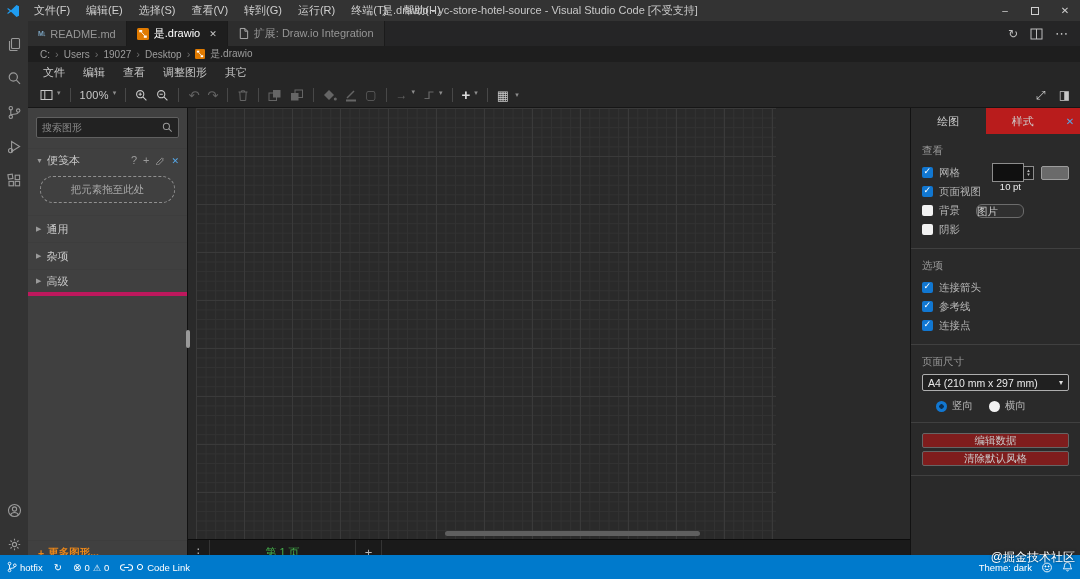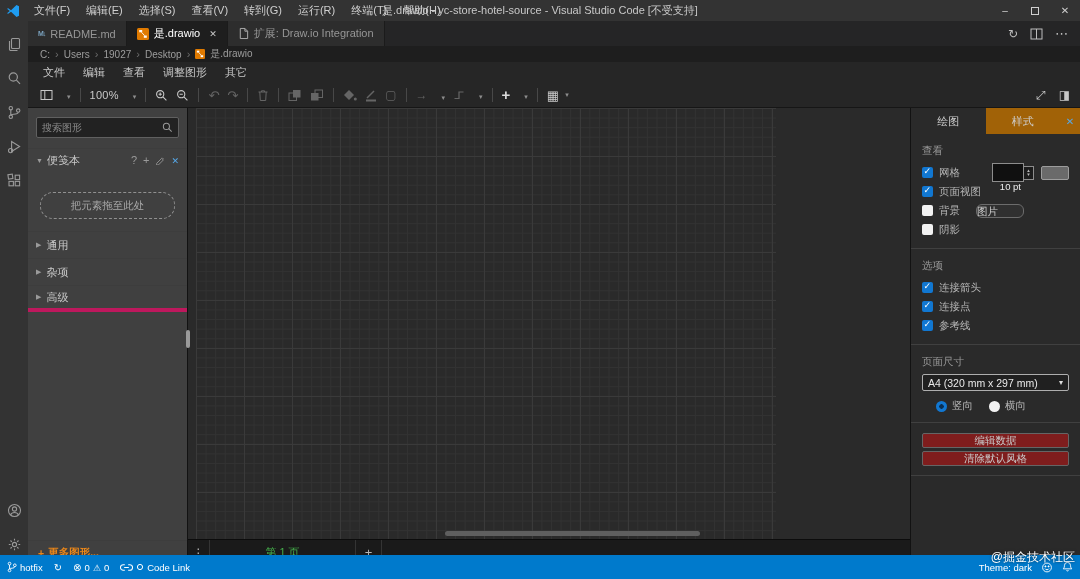--- a/index.html
+++ b/index.html
@@ -40,21 +40,21 @@
 
 
 .breadcrumb{height:16px;background:#1e1e1e;display:flex;align-items:center;padding:0 12px;color:#9d9d9d;font-size:10px;gap:5px;white-space:nowrap}
 .i-chev{color:#6d6d6d}.i-chev::after{content:"›";font-size:11px}
 
 
 .dio{flex:1;display:flex;flex-direction:column;background:#2a2a2a}
 .dio-menubar{height:21px;background:#262626;display:flex;align-items:center;padding:0 6px}
 .dm-item{padding:0 9px;font-size:11px;color:#c8c8c8;line-height:21px}
 .dio-toolbar{height:25px;background:#262626;border-bottom:1px solid #161616;display:flex;align-items:center;padding:0 8px;font-size:11px}
-.ti{display:flex;align-items:flex-end;gap:12px;margin:0 4px;color:#c8c8c8}
+.ti{display:flex;align-items:flex-start;gap:2px;margin:0 4px;color:#c8c8c8}
 .ti.off{color:#646464}
 .ti.off svg{opacity:.55}
 .caret{font-size:7px;color:#8d8d8d;margin-left:2px}
 .caret::after{content:"▾"}
 .sep{width:1px;height:14px;background:#484848;margin:0 5px}
 .zoom-label{letter-spacing:.3px}
 .i-undo::after{content:"↶";font-size:13px}
 .i-redo::after{content:"↷";font-size:13px}
 .i-arrow::after{content:"→";font-size:12px}
 .i-shadowsq::after{content:"▢";font-size:12px}
@@ -72,21 +72,21 @@
 .search-wrap{margin:9px 8px 10px;height:21px;border:1px solid #606060;border-radius:2px;background:#222;display:flex;align-items:center;padding:0 5px;gap:4px}
 .search-input{flex:1;min-width:0;background:transparent;border:none;outline:none;color:#ccc;font-size:10px;font-family:inherit}
 .search-input::placeholder{color:#8b8b8b}
 .scratch-head{display:flex;align-items:center;height:23px;padding:0 8px;border-top:1px solid #3d3d3d;color:#c8c8c8;font-size:11px;gap:4px}
 .i-caret-down{font-size:7px;color:#9a9a9a}.i-caret-down::after{content:"▼"}
 .i-caret-right{font-size:7px;color:#9a9a9a}.i-caret-right::after{content:"▶"}
 .scratch-tools{margin-left:auto;display:flex;gap:6px;align-items:center;color:#9a9a9a}
 .i-help::after{content:"?"}
 .i-plus::after{content:"+"}
 .i-close-blue{color:#56a8e8}.i-close-blue::after{content:"✕";font-size:9px}
-.drop{margin:21px 12px 12px;height:27px;border:1px dashed #909090;border-radius:13px;display:flex;align-items:center;justify-content:center;color:#a9a9a9;font-size:10.5px}
+.drop{margin:5px 12px 12px;height:27px;border:1px dashed #909090;border-radius:13px;display:flex;align-items:center;justify-content:center;color:#a9a9a9;font-size:10.5px}
 .sec{height:27px;display:flex;align-items:center;gap:5px;padding:0 8px;border-top:1px solid #3d3d3d;color:#c8c8c8}
 .sec.last{border-bottom:4px solid #be185d}
 .more{margin-top:auto;border-top:1px solid #3d3d3d;height:25px;display:flex;align-items:center;gap:4px;padding:0 10px;color:#e8861a;font-size:10.5px;font-weight:bold}
 
 
 .center{flex:1;display:flex;flex-direction:column;position:relative;min-width:0}
 .canvas{flex:1;position:relative;background:#2a2a2a;overflow:hidden}
 .grid{position:absolute;left:8px;top:0;width:580px;height:100%;
 background-image:
  linear-gradient(to right,#3a3a3a 1px,transparent 1px),
@@ -98,21 +98,21 @@
 .grip{position:absolute;left:-2px;top:222px;width:4px;height:18px;background:#9a9a9a;border-radius:2px;z-index:5}
 .pagebar{height:26px;background:#1a1a1a;border-top:1px solid #0c0c0c;display:flex;align-items:stretch}
 .pb-dots{width:22px;border-right:1px solid #343434;display:flex;align-items:center;justify-content:center;color:#b8b8b8}
 .i-dots::after{content:"⋮";font-size:12px}
 .pb-tab{width:146px;border-right:1px solid #343434;display:flex;align-items:center;justify-content:center;color:#45ae4b;font-size:11px;position:relative}
 .pb-tab::after{content:"";position:absolute;left:0;right:0;bottom:0;height:3px;background:#ed8600}
 .pb-plus{width:26px;border-right:1px solid #343434;display:flex;align-items:center;justify-content:center;color:#b8b8b8;font-size:13px}
 
 
 .fpanel{width:170px;background:#2a2a2a;border-left:1px solid #121212;display:flex;flex-direction:column}
-.fp-tabs{display:flex;height:26px;background:#a16207;flex:none}
+.fp-tabs{display:flex;height:26px;background:#b91c1c;flex:none}
 .fp-tab{flex:1;display:flex;align-items:center;justify-content:center;color:#cfcfcf;font-size:11px}
 .fp-tab.active{background:#2a2a2a}
 .fp-close{width:20px;display:flex;align-items:center;justify-content:center;color:#56a8e8;font-size:10px}
 .fp-close::after{content:"✕"}
 .fp-content{flex:1;padding:0 11px;overflow:hidden}
 .fp-title{color:#999;font-size:10.5px;margin:10px 0 5px}
 .fp-row{display:flex;align-items:center;height:19px;color:#b6b6b6;font-size:10.5px}
 .cb{width:11px;height:11px;border-radius:2px;background:#f2f2f2;margin-right:6px;flex:none;position:relative}
 .cb.on{background:#1177d1}
 .cb.on::after{content:"✓";position:absolute;left:1.5px;top:-1px;color:#fff;font-size:9px;font-weight:bold}
@@ -475,32 +475,32 @@
 
             <hr class="fp-hr">
             <div class="fp-title">选项</div>
 
             <div class="fp-row">
               <span class="cb on"></span>
               <span>连接箭头</span>
             </div>
             <div class="fp-row">
               <span class="cb on"></span>
+              <span>参考线</span>
+            </div>
+            <div class="fp-row">
+              <span class="cb on"></span>
               <span>连接点</span>
-            </div>
-            <div class="fp-row">
-              <span class="cb on"></span>
-              <span>参考线</span>
             </div>
 
             <hr class="fp-hr">
             <div class="fp-title">页面尺寸</div>
 
             <div class="fp-select">
-              <span>A4 (320 mm x 297 mm)</span>
+              <span>A4 (210 mm x 297 mm)</span>
               <span class="caret"></span>
             </div>
 
             <div class="radio-row">
               <span class="radio-opt">
                 <span class="radio on"></span>
                 <span>竖向</span>
               </span>
               <span class="radio-opt">
                 <span class="radio"></span>

